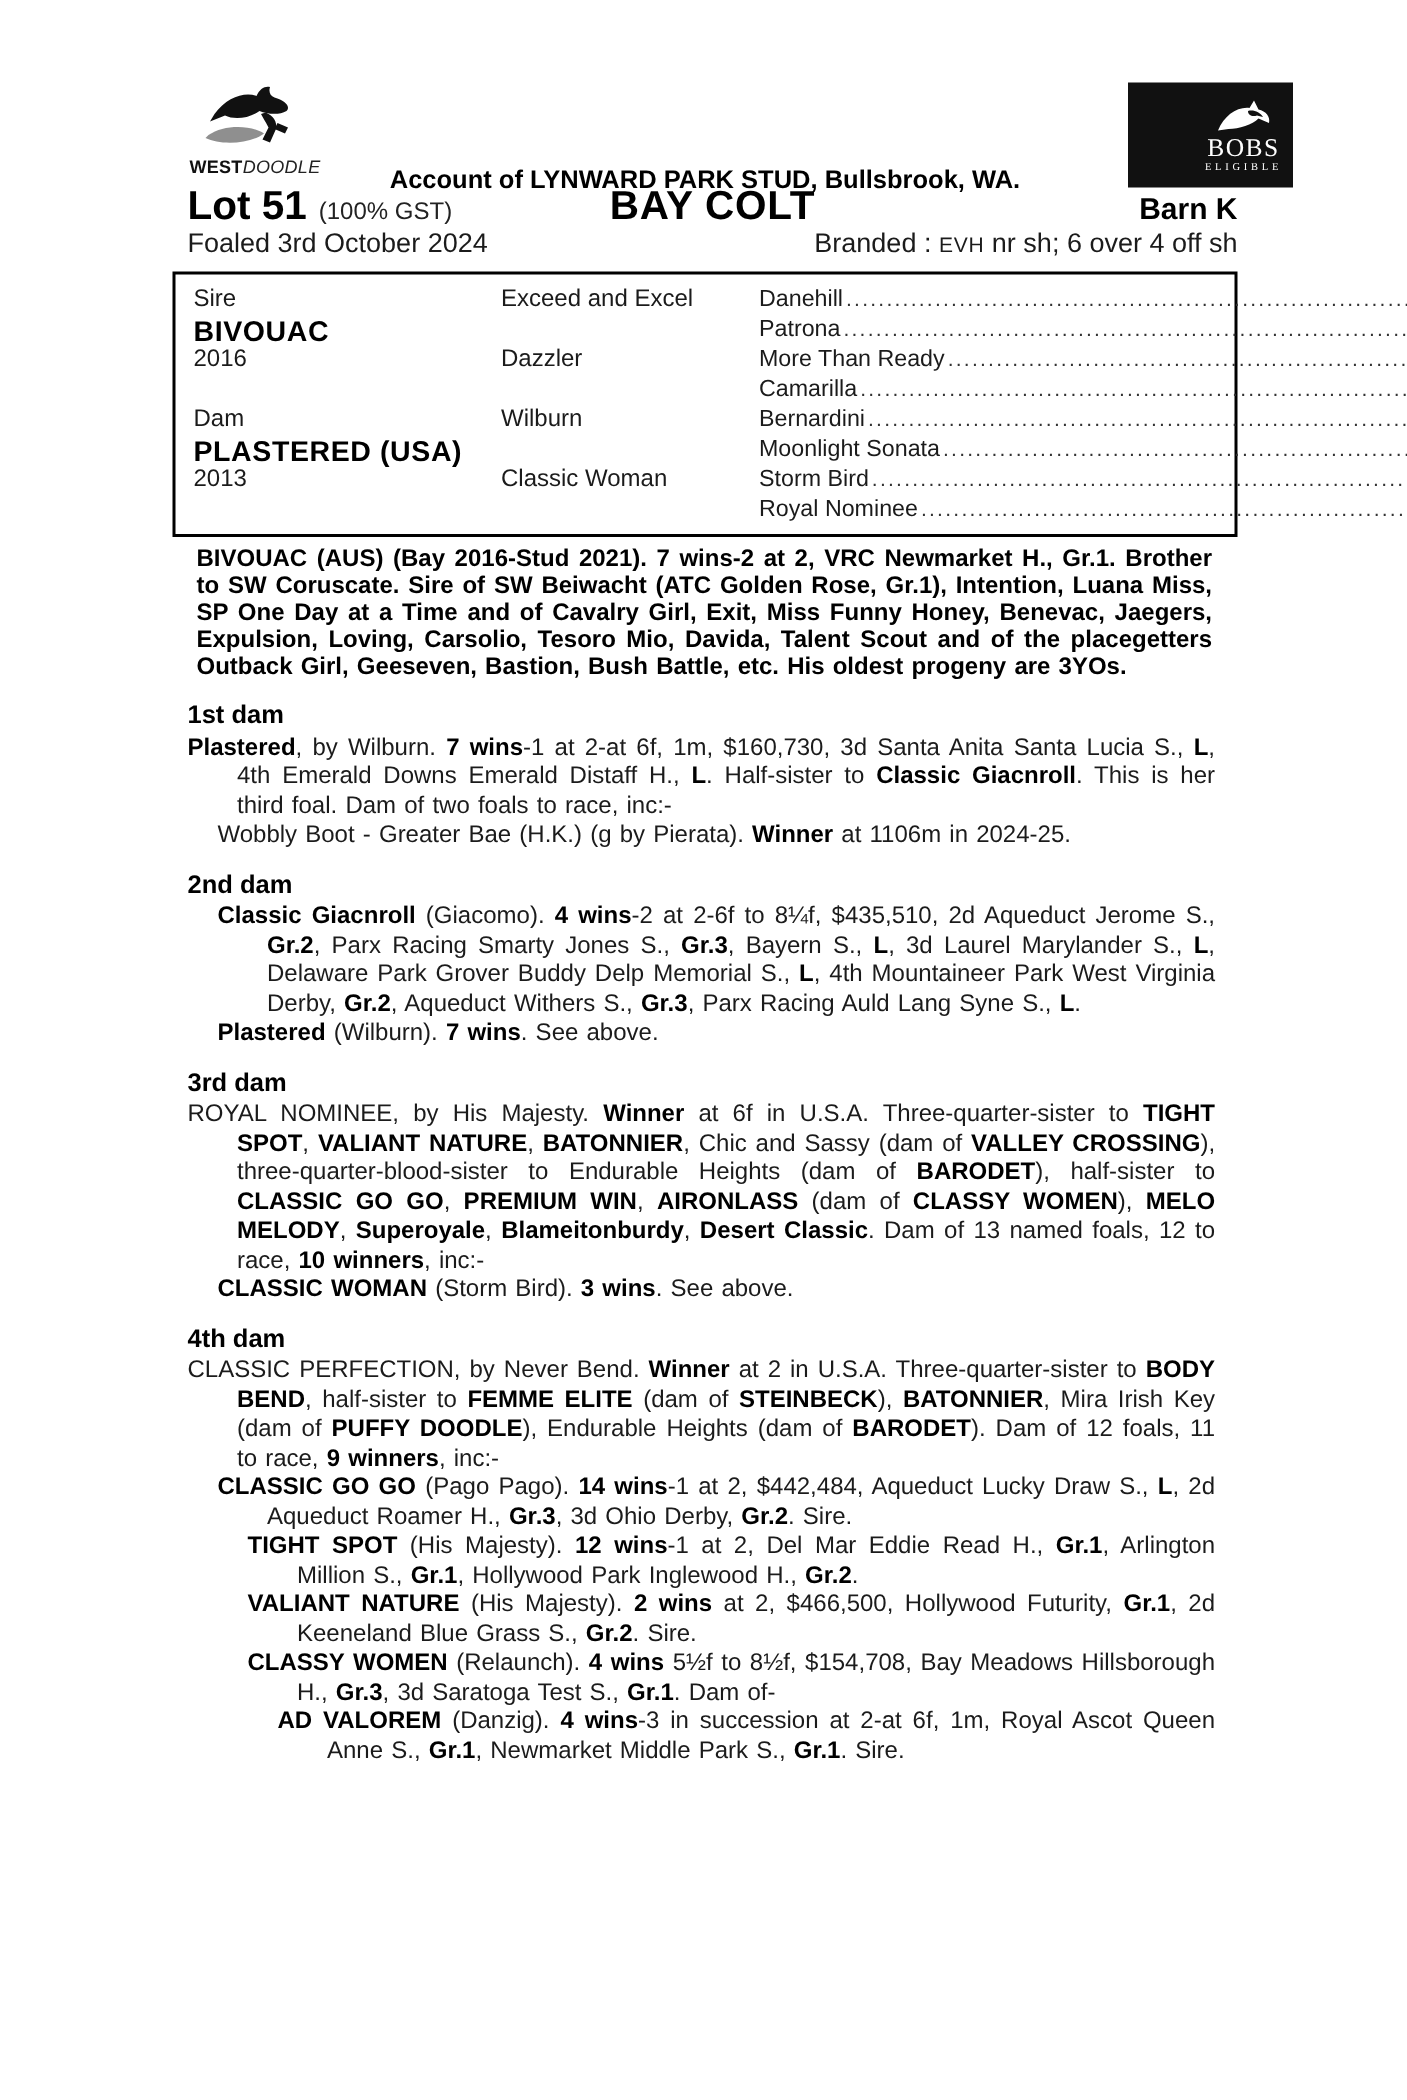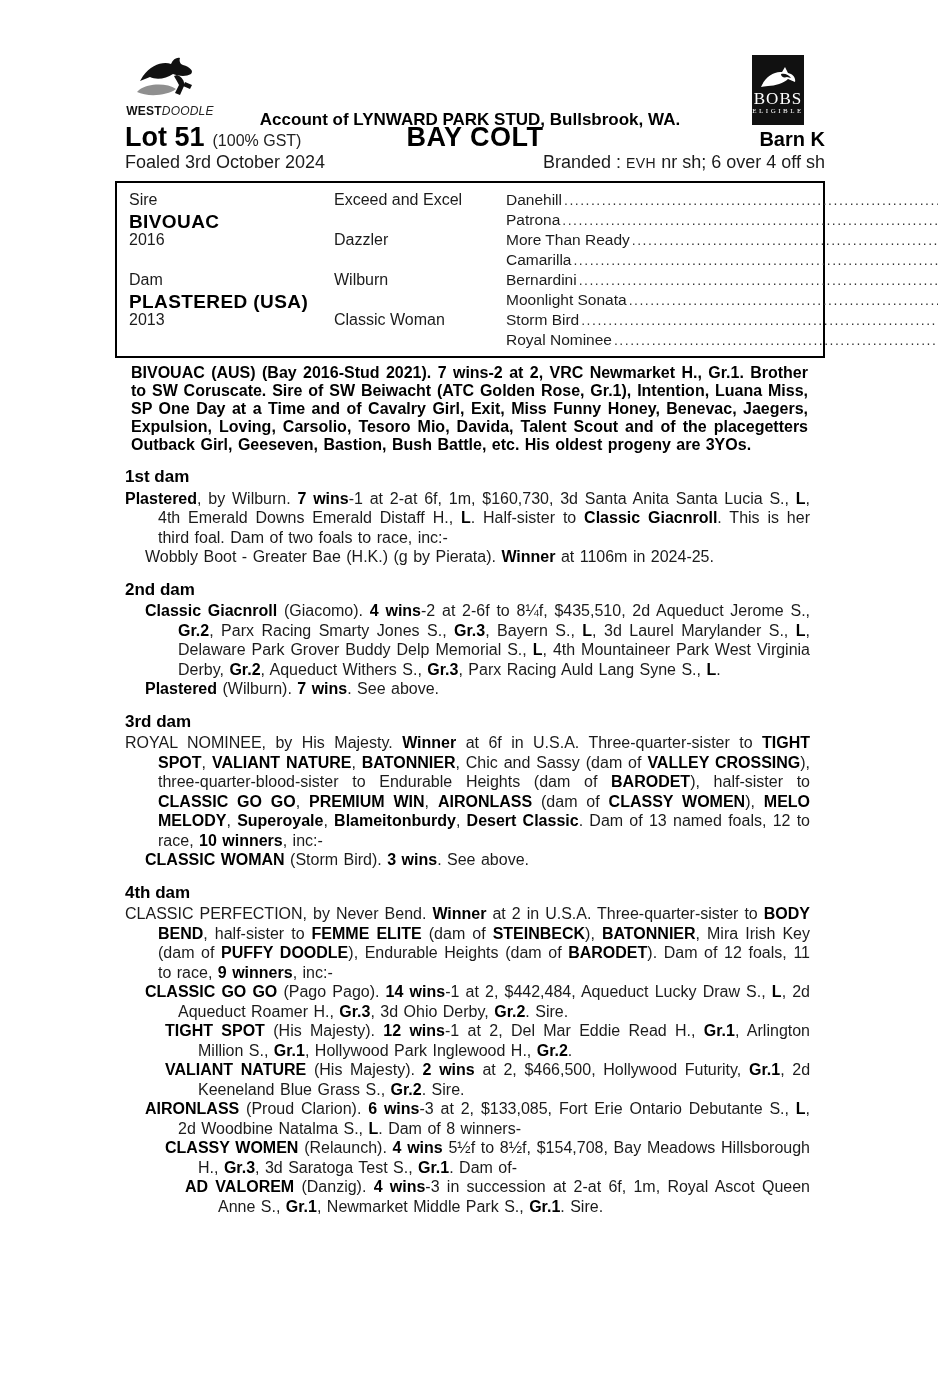--- a/index.html
+++ b/index.html
@@ -9,23 +9,23 @@
   
   .ws-logo{position:absolute;left:124px;top:54px;width:92px;text-align:center;}
   .ws-logo svg{display:block;margin:0 auto;}
   .ws-word{font-size:12px;letter-spacing:.2px;color:#111;margin-top:-2px;white-space:nowrap;}
   .ws-word .w1{font-weight:bold;}
   .ws-word .w2{font-style:italic;color:#222;}
 
   .account{position:absolute;left:115px;top:110px;width:710px;text-align:center;
            font-weight:bold;font-size:17px;color:#000;}
 
-  .bobs{position:absolute;left:752px;top:55px;width:52px;height:70px;background:#111;
+  .bobs{position:absolute;left:752px;top:55px;width:66px;height:70px;background:#111;
         display:flex;flex-direction:column;align-items:center;justify-content:center;
-        font-family:"Liberation Serif",serif;color:#fff;}
+        font-family:"Liberation Serif",serif;color:#fff;padding-left:44px;}
   .bobs-name{font-size:17px;letter-spacing:1px;line-height:16px;margin-top:1px;}
   .bobs-sub{font-size:7px;letter-spacing:2.5px;line-height:8px;}
 
   .lot-row{position:absolute;left:125px;top:122px;width:700px;display:grid;
            grid-template-columns:1fr auto 1fr;align-items:baseline;}
   .lot-left{display:flex;align-items:baseline;gap:8px;}
   .lot-num{font-weight:bold;font-size:27px;color:#000;}
   .gst{font-size:16px;color:#222;}
   .colt-title{font-weight:bold;font-size:27px;letter-spacing:.5px;color:#000;text-align:center;}
   .barn{justify-self:end;font-weight:bold;font-size:20px;color:#000;}
@@ -174,19 +174,18 @@
       <p class="p-dam">ROYAL NOMINEE, by His Majesty. <b>Winner</b> at 6f in U.S.A. Three-quarter-sister to <b>TIGHT SPOT</b>, <b>VALIANT NATURE</b>, <b>BATONNIER</b>, Chic and Sassy (dam of <b>VALLEY CROSSING</b>), three-quarter-blood-sister to Endurable Heights (dam of <b>BARODET</b>), half-sister to <b>CLASSIC GO GO</b>, <b>PREMIUM WIN</b>, <b>AIRONLASS</b> (dam of <b>CLASSY WOMEN</b>), <b>MELO MELODY</b>, <b>Superoyale</b>, <b>Blameitonburdy</b>, <b>Desert Classic</b>. Dam of 13 named foals, 12 to race, <b>10 winners</b>, inc:-</p>
       <p class="p-l1"><b>CLASSIC WOMAN</b> (Storm Bird). <b>3 wins</b>. See above.</p>
     </section>
 
     <section>
       <h3 class="dam-head">4th dam</h3>
       <p class="p-dam">CLASSIC PERFECTION, by Never Bend. <b>Winner</b> at 2 in U.S.A. Three-quarter-sister to <b>BODY BEND</b>, half-sister to <b>FEMME ELITE</b> (dam of <b>STEINBECK</b>), <b>BATONNIER</b>, Mira Irish Key (dam of <b>PUFFY DOODLE</b>), Endurable Heights (dam of <b>BARODET</b>). Dam of 12 foals, 11 to race, <b>9 winners</b>, inc:-</p>
       <p class="p-l1"><b>CLASSIC GO GO</b> (Pago Pago). <b>14 wins</b>-1 at 2, $442,484, Aqueduct Lucky Draw S., <b>L</b>, 2d Aqueduct Roamer H., <b>Gr.3</b>, 3d Ohio Derby, <b>Gr.2</b>. Sire.</p>
       <p class="p-l2"><b>TIGHT SPOT</b> (His Majesty). <b>12 wins</b>-1 at 2, Del Mar Eddie Read H., <b>Gr.1</b>, Arlington Million S., <b>Gr.1</b>, Hollywood Park Inglewood H., <b>Gr.2</b>.</p>
       <p class="p-l2"><b>VALIANT NATURE</b> (His Majesty). <b>2 wins</b> at 2, $466,500, Hollywood Futurity, <b>Gr.1</b>, 2d Keeneland Blue Grass S., <b>Gr.2</b>. Sire.</p>
-      <p class="p-l1"><b>AIRONLASS</b> (Proud Clarion). <b>6 wins</b>-3 at 2, $133,085, Fort Erie Ontario Debutante S., <b>L</b>, 2d Woodbine Natalma S., <b>L</b>. Dam of 8 winners-</p>
       <p class="p-l2"><b>CLASSY WOMEN</b> (Relaunch). <b>4 wins</b> 5½f to 8½f, $154,708, Bay Meadows Hillsborough H., <b>Gr.3</b>, 3d Saratoga Test S., <b>Gr.1</b>. Dam of-</p>
       <p class="p-l3"><b>AD VALOREM</b> (Danzig). <b>4 wins</b>-3 in succession at 2-at 6f, 1m, Royal Ascot Queen Anne S., <b>Gr.1</b>, Newmarket Middle Park S., <b>Gr.1</b>. Sire.</p>
     </section>
 
   </div>
 </div>
 
 </body></html>

